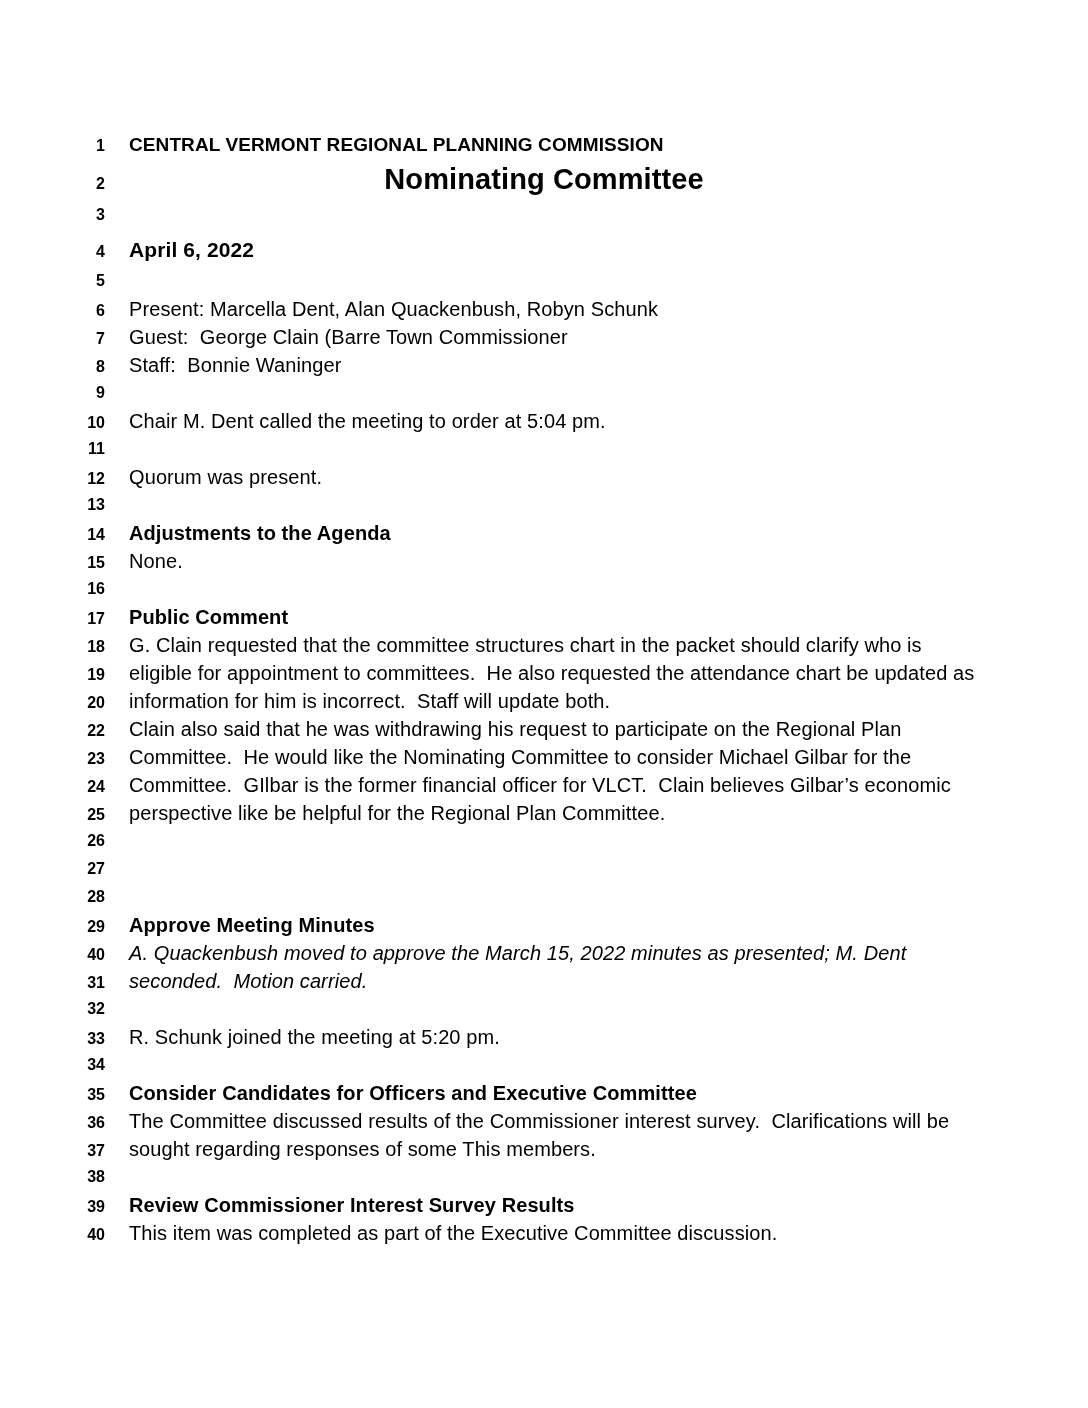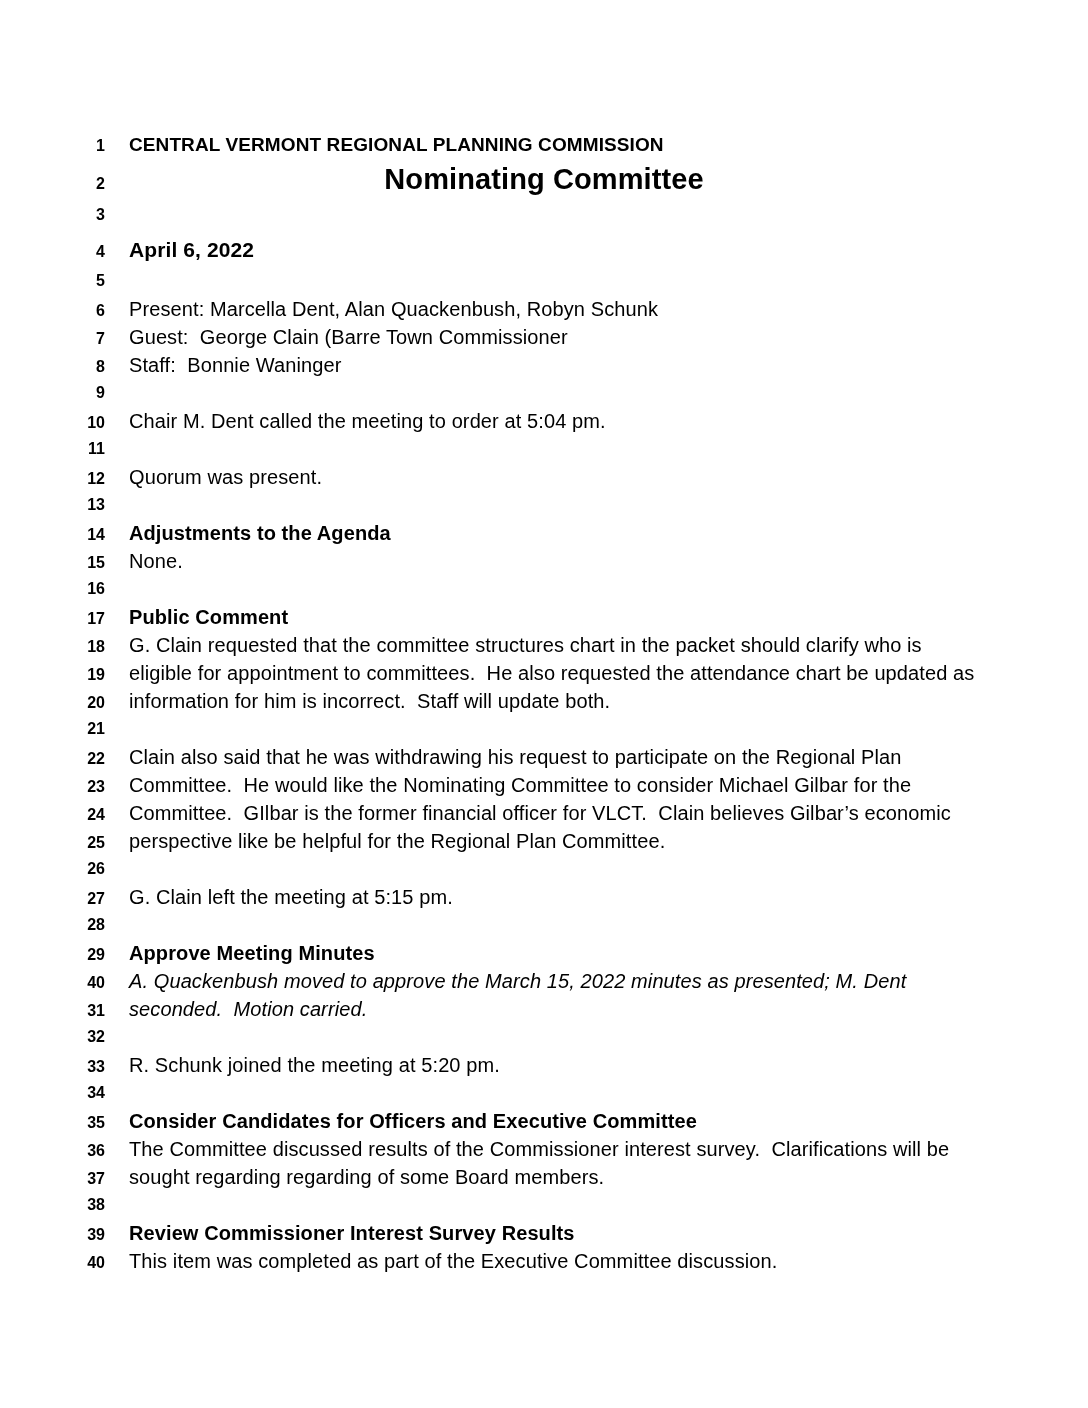--- a/index.html
+++ b/index.html
@@ -160,24 +160,20 @@
       </div>
       <div class="line-row body-row">
         <span class="line-number">19</span>
         <span class="line-text">eligible for appointment to committees.  He also requested the attendance chart be updated as</span>
       </div>
       <div class="line-row body-row">
         <span class="line-number">20</span>
         <span class="line-text">information for him is incorrect.  Staff will update both.</span>
       </div>
       <div class="line-row body-row">
-        <span class="line-number">21</span>
-        <span class="line-text"></span>
-      </div>
-      <div class="line-row body-row">
         <span class="line-number">22</span>
         <span class="line-text">Clain also said that he was withdrawing his request to participate on the Regional Plan</span>
       </div>
       <div class="line-row body-row">
         <span class="line-number">23</span>
         <span class="line-text">Committee.  He would like the Nominating Committee to consider Michael Gilbar for the</span>
       </div>
       <div class="line-row body-row">
         <span class="line-number">24</span>
         <span class="line-text">Committee.  GIlbar is the former financial officer for VLCT.  Clain believes Gilbar’s economic</span>
@@ -185,21 +181,20 @@
       <div class="line-row body-row">
         <span class="line-number">25</span>
         <span class="line-text">perspective like be helpful for the Regional Plan Committee.</span>
       </div>
       <div class="line-row body-row">
         <span class="line-number">26</span>
         <span class="line-text"></span>
       </div>
       <div class="line-row body-row">
         <span class="line-number">27</span>
-        <span class="line-text">G. Clain left the meeting at 5:15 pm.</span>
       </div>
       <div class="line-row body-row">
         <span class="line-number">28</span>
         <span class="line-text"></span>
       </div>
       <div class="line-row body-row">
         <span class="line-number">29</span>
         <span class="line-text bold">Approve Meeting Minutes</span>
       </div>
       <div class="line-row body-row">
@@ -225,21 +220,21 @@
       <div class="line-row body-row">
         <span class="line-number">35</span>
         <span class="line-text bold">Consider Candidates for Officers and Executive Committee</span>
       </div>
       <div class="line-row body-row">
         <span class="line-number">36</span>
         <span class="line-text">The Committee discussed results of the Commissioner interest survey.  Clarifications will be</span>
       </div>
       <div class="line-row body-row">
         <span class="line-number">37</span>
-        <span class="line-text">sought regarding regarding of some Board members.</span>
+        <span class="line-text">sought regarding responses of some This members.</span>
       </div>
       <div class="line-row body-row">
         <span class="line-number">38</span>
         <span class="line-text"></span>
       </div>
       <div class="line-row body-row">
         <span class="line-number">39</span>
         <span class="line-text bold">Review Commissioner Interest Survey Results</span>
       </div>
       <div class="line-row body-row">

